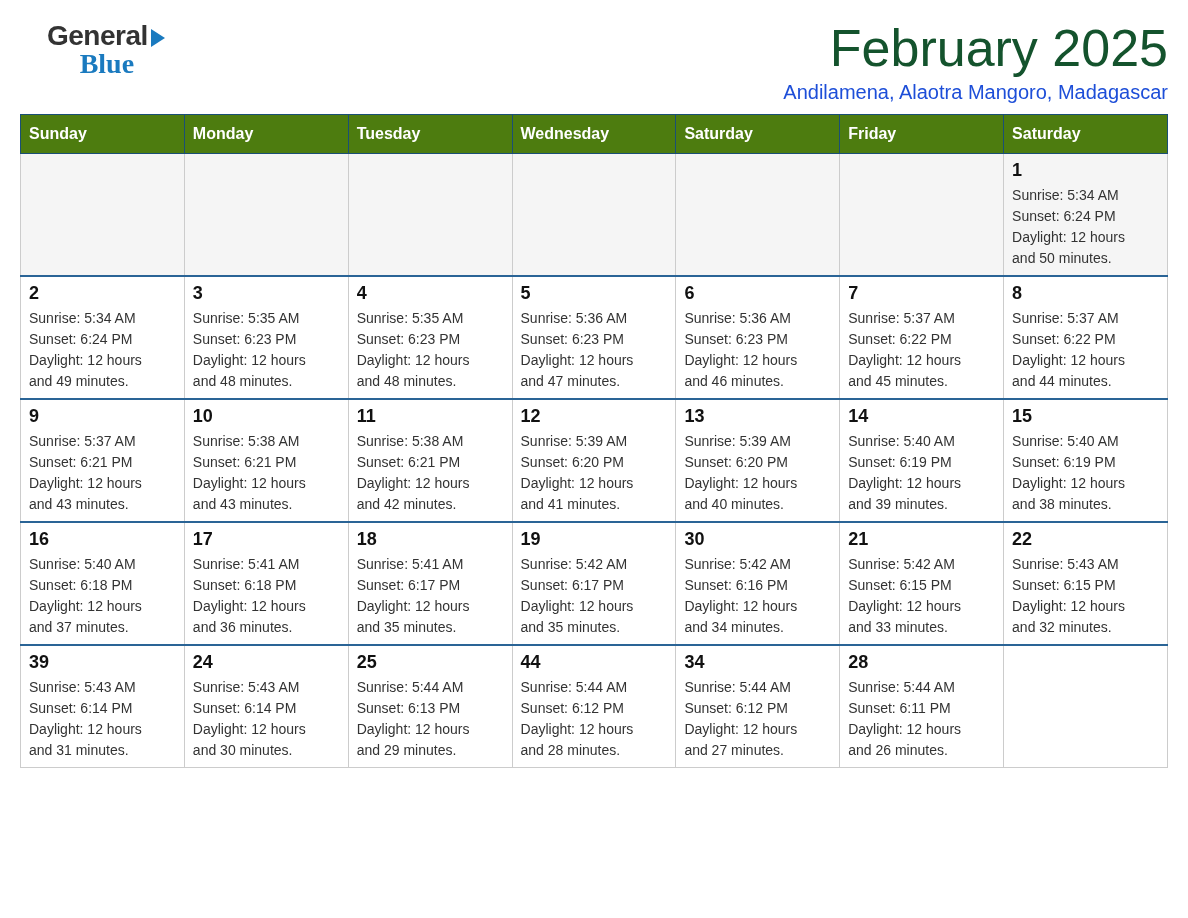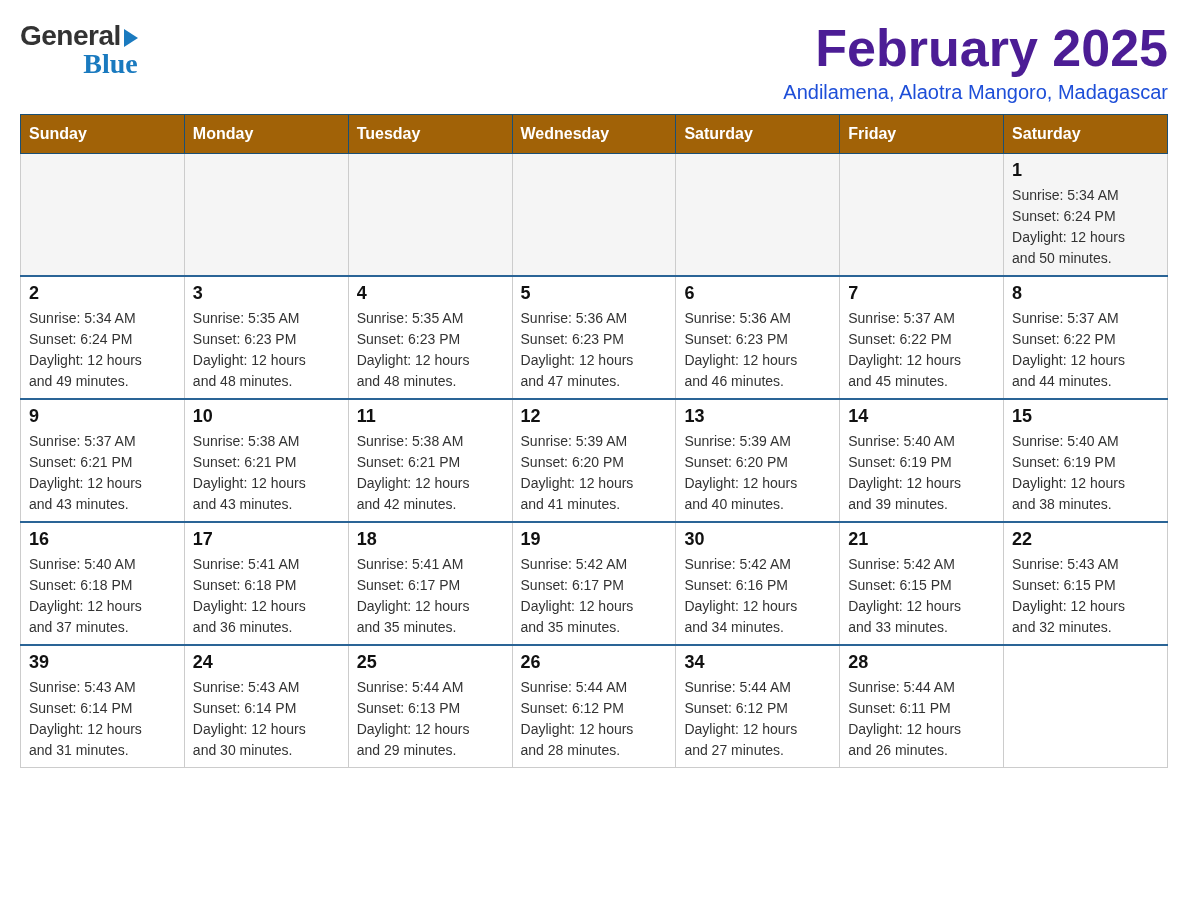--- a/index.html
+++ b/index.html
@@ -12,21 +12,22 @@
     }
     .header-area {
       display: flex;
       justify-content: space-between;
       align-items: flex-start;
       margin-bottom: 10px;
     }
     .logo {
       display: flex;
       flex-direction: column;
-      align-items: flex-end;
+      align-items: center;
+      margin-left: 27px;
     }
     .logo-top {
       display: flex;
       align-items: center;
     }
     .logo-general {
       font-size: 28px;
       font-weight: bold;
       color: #333;
       letter-spacing: -0.5px;
@@ -46,36 +47,36 @@
       color: #1a7abf;
       margin-top: -4px;
       margin-left: 2px;
       font-family: Liberation Serif, serif;
     }
     .title-area {
       text-align: right;
     }
     .month-title {
       font-size: 52px;
-      font-weight: bold;
-      color: #4c1d95;
+      font-weight: normal;
+      color: #14532d;
       line-height: 1.1;
     }
     .location {
       font-size: 20px;
       color: #1d4ed8;
       margin-top: 4px;
     }
     .calendar {
       width: 100%;
       border-collapse: collapse;
       margin-top: 8px;
     }
     .calendar th {
-      background: #a16207;
+      background: #4d7c0f;
       color: #fff;
       font-size: 16px;
       font-weight: bold;
       padding: 10px 8px;
       text-align: left;
       border: 1px solid #1a4f75;
       margin-top: 8px;
     }
     .calendar td {
       vertical-align: top;
@@ -323,21 +324,21 @@
 and 30 minutes.</div>
         </td>
         <td>
           <span class="day-number">25</span>
           <div class="day-info" style="white-space: pre-line;">Sunrise: 5:44 AM
 Sunset: 6:13 PM
 Daylight: 12 hours
 and 29 minutes.</div>
         </td>
         <td>
-          <span class="day-number">26</span>
+          <span class="day-number">44</span>
           <div class="day-info" style="white-space: pre-line;">Sunrise: 5:44 AM
 Sunset: 6:12 PM
 Daylight: 12 hours
 and 28 minutes.</div>
         </td>
         <td>
           <span class="day-number">34</span>
           <div class="day-info" style="white-space: pre-line;">Sunrise: 5:44 AM
 Sunset: 6:12 PM
 Daylight: 12 hours

